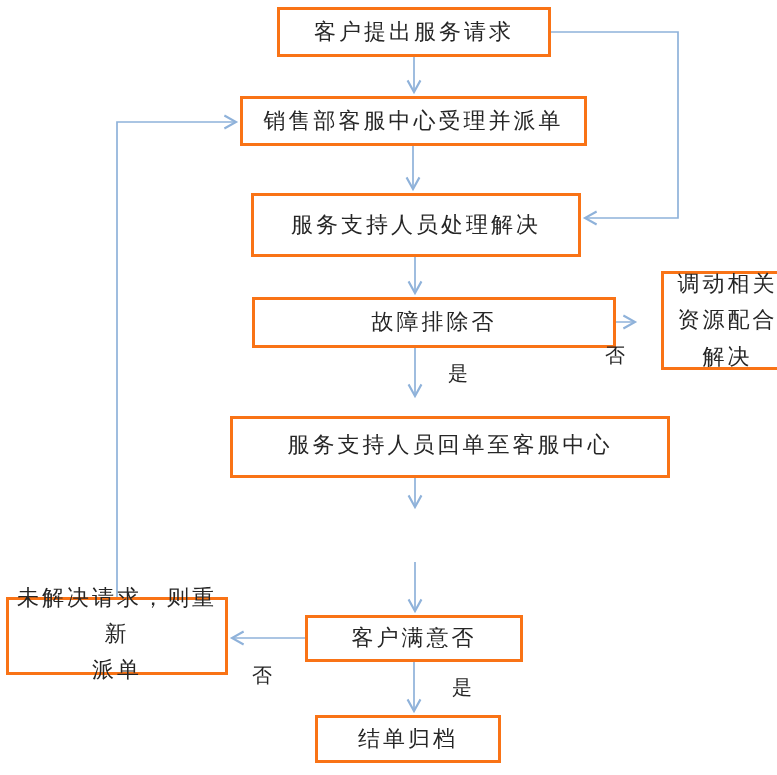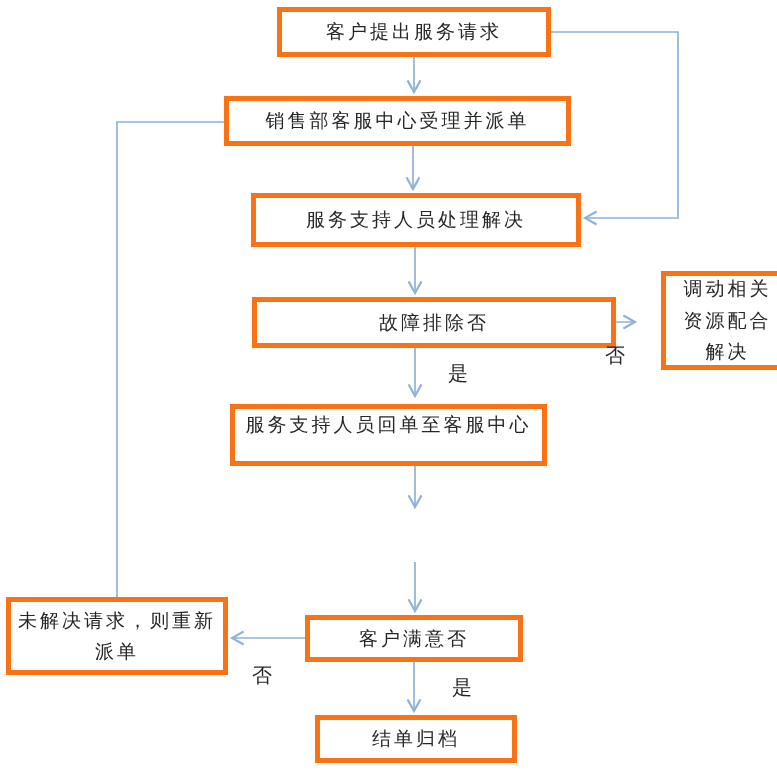--- a/index.html
+++ b/index.html
@@ -23,27 +23,27 @@
     height: 775px;
   }
   .edge {
     fill: none;
     stroke: #8fb2da;
     stroke-width: 1.7;
   }
   .node {
     position: absolute;
     box-sizing: border-box;
-    border: 5px solid #f97316;
+    border: 3px solid #f97316;
     background: #ffffff;
     display: flex;
     align-items: center;
     justify-content: center;
     text-align: center;
-    font-size: 19px;
+    font-size: 22px;
     letter-spacing: 3px;
     line-height: 1.65;
     color: #262626;
     white-space: pre-line;
   }
   .edge-label {
     position: absolute;
     font-size: 20px;
     letter-spacing: 2px;
     color: #262626;
@@ -70,53 +70,53 @@
     <polyline class="edge" points="415,562 415,611" marker-end="url(#ah)"></polyline>
     <polyline class="edge" points="305,638 232,638" marker-end="url(#ah)"></polyline>
     <polyline class="edge" points="414,662 414,711" marker-end="url(#ah)"></polyline>
     <polyline class="edge" points="117,597 117,122 236,122" marker-end="url(#ah)"></polyline>
   </svg>
 
   <div class="node" style="left:277px; top:7px; width:274px; height:50px;">
     <span>客户提出服务请求</span>
   </div>
 
-  <div class="node" style="left:224px; top:96px; width:347px; height:50px;">
+  <div class="node" style="left:240px; top:96px; width:347px; height:50px;">
     <span>销售部客服中心受理并派单</span>
   </div>
 
-  <div class="node" style="left:251px; top:193px; width:330px; height:54px;">
+  <div class="node" style="left:251px; top:193px; width:330px; height:64px;">
     <span>服务支持人员处理解决</span>
   </div>
 
   <div class="node" style="left:252px; top:297px; width:364px; height:51px;">
     <span>故障排除否</span>
   </div>
 
   <div class="node" style="left:661px; top:271px; width:133px; height:99px;">
     <span>调动相关
 资源配合
 解决</span>
   </div>
 
-  <div class="node" style="left:230px; top:404px; width:317px; height:62px; align-items:flex-start; ">
+  <div class="node" style="left:230px; top:416px; width:440px; height:62px; align-items:flex-start; padding-top:8px;">
     <span>服务支持人员回单至客服中心</span>
   </div>
 
 
-  <div class="node" style="left:6px; top:597px; width:222px; height:78px;">
+  <div class="node" style="left:6px; top:597px; width:222px; height:78px;font-family:Liberation Mono, monospace;">
     <span>未解决请求，则重新
 派单</span>
   </div>
 
   <div class="node" style="left:305px; top:615px; width:218px; height:47px;">
     <span>客户满意否</span>
   </div>
 
-  <div class="node" style="left:315px; top:715px; width:202px; height:48px;">
+  <div class="node" style="left:315px; top:715px; width:186px; height:48px;">
     <span>结单归档</span>
   </div>
 
   <div class="edge-label" style="left:605px; top:342px;">否</div>
 
   <div class="edge-label" style="left:448px; top:360px;">是</div>
 
   <div class="edge-label" style="left:252px; top:662px;">否</div>
 
   <div class="edge-label" style="left:452px; top:674px;">是</div>

